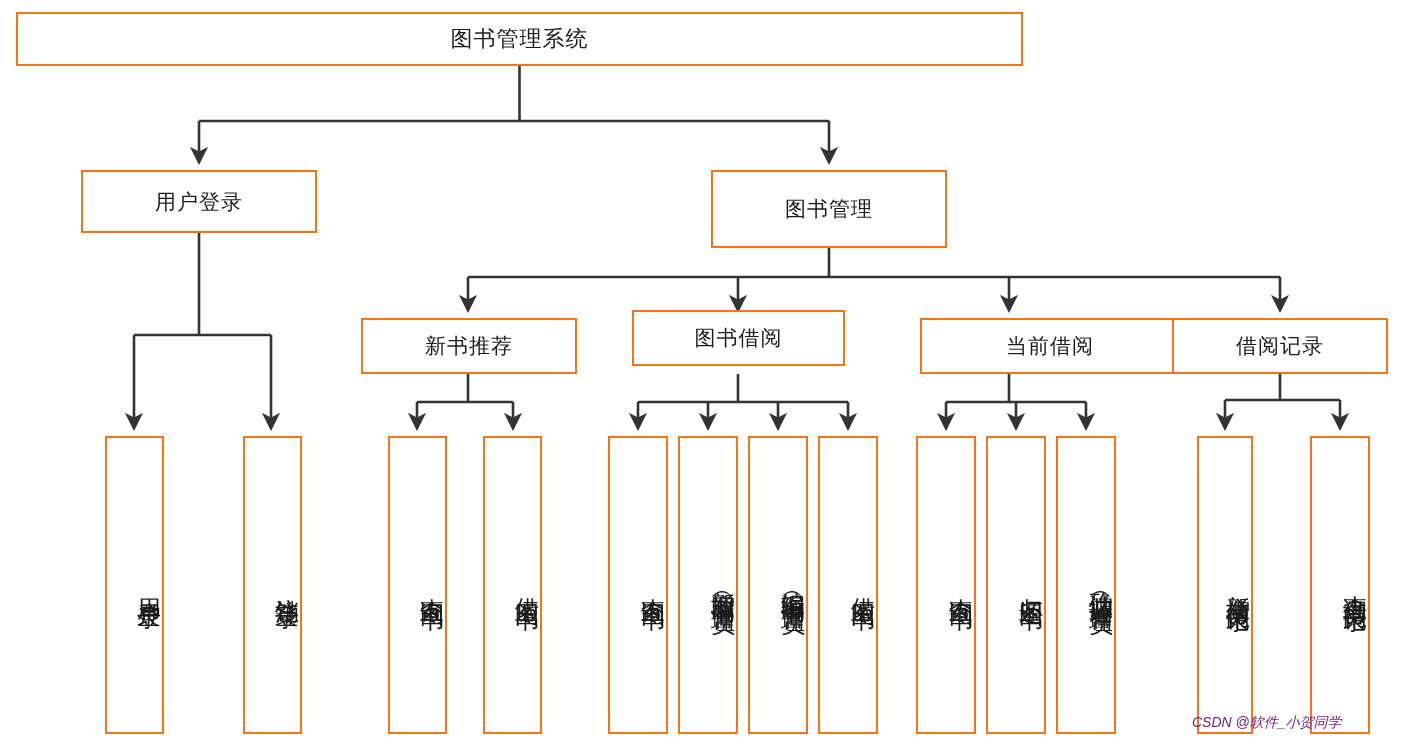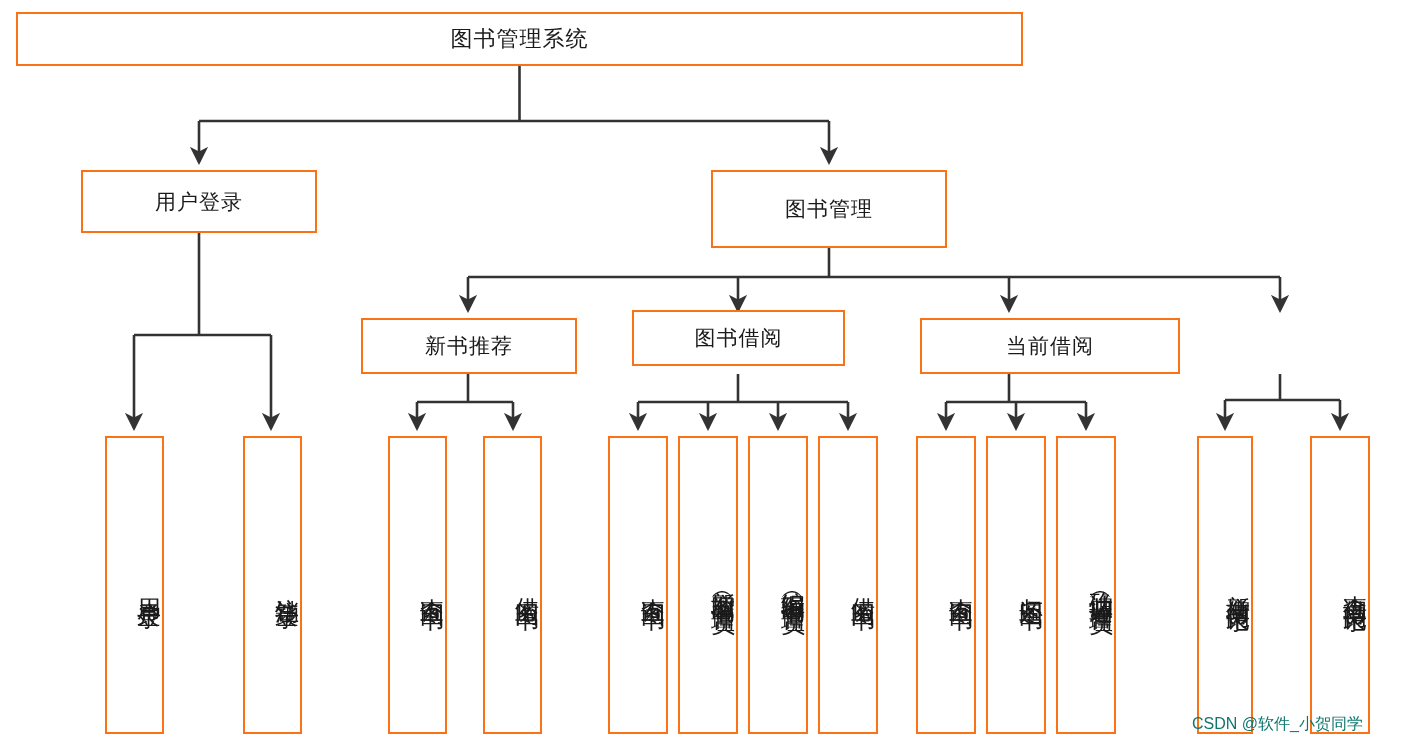--- a/index.html
+++ b/index.html
@@ -58,25 +58,26 @@
   .node-v .vtext {
     writing-mode: vertical-rl;
     text-orientation: upright;
     display: block;
     text-align: left;
   }
   .watermark {
     position: absolute;
     left: 1192px;
     top: 714px;
-    font-size: 16px;
-    color: #0f766e;
+    font-size: 14px;
+    color: #701a75;
     white-space: nowrap;
     z-index: 3;
     font-family: "Liberation Sans", "DejaVu Sans", sans-serif;
+    font-style: italic;
   }
 </style>
 </head>
 <body>
 
 <div id="canvas">
 
   <svg id="edges" viewBox="0 0 1405 747" xmlns="http://www.w3.org/2000/svg">
     <defs>
       <marker id="arrow" viewBox="0 0 12 12" refX="10" refY="6" markerWidth="7" markerHeight="7" orient="auto-start-reverse">
@@ -143,20 +144,23 @@
 
   <div class="node node-h" id="n-l3-0" style="left: 361px; top: 318px; width: 216px; height: 56px;">
     <span>新书推荐</span>
   </div>
   <div class="node node-h" id="n-l3-1" style="left: 632px; top: 310px; width: 213px; height: 56px;">
     <span>图书借阅</span>
   </div>
   <div class="node node-h" id="n-l3-2" style="left: 900px; top: 318px; width: 260px; height: 56px; margin-left: 20px;">
     <span>当前借阅</span>
   </div>
+  <div class="node node-h" id="n-l3-3" style="left: 1172px; top: 318px; width: 216px; height: 56px;">
+    <span>借阅记录</span>
+  </div>
 
   <div class="node node-v" id="n-leaf-0" style="left: 105px; top: 436px; width: 59px; height: 298px;">
     <span class="vtext">用户登录</span>
   </div>
   <div class="node node-v" id="n-leaf-1" style="left: 243px; top: 436px; width: 59px; height: 298px;">
     <span class="vtext">注销登录</span>
   </div>
   <div class="node node-v" id="n-leaf-2" style="left: 388px; top: 436px; width: 59px; height: 298px;">
     <span class="vtext">查询图书</span>
   </div>

